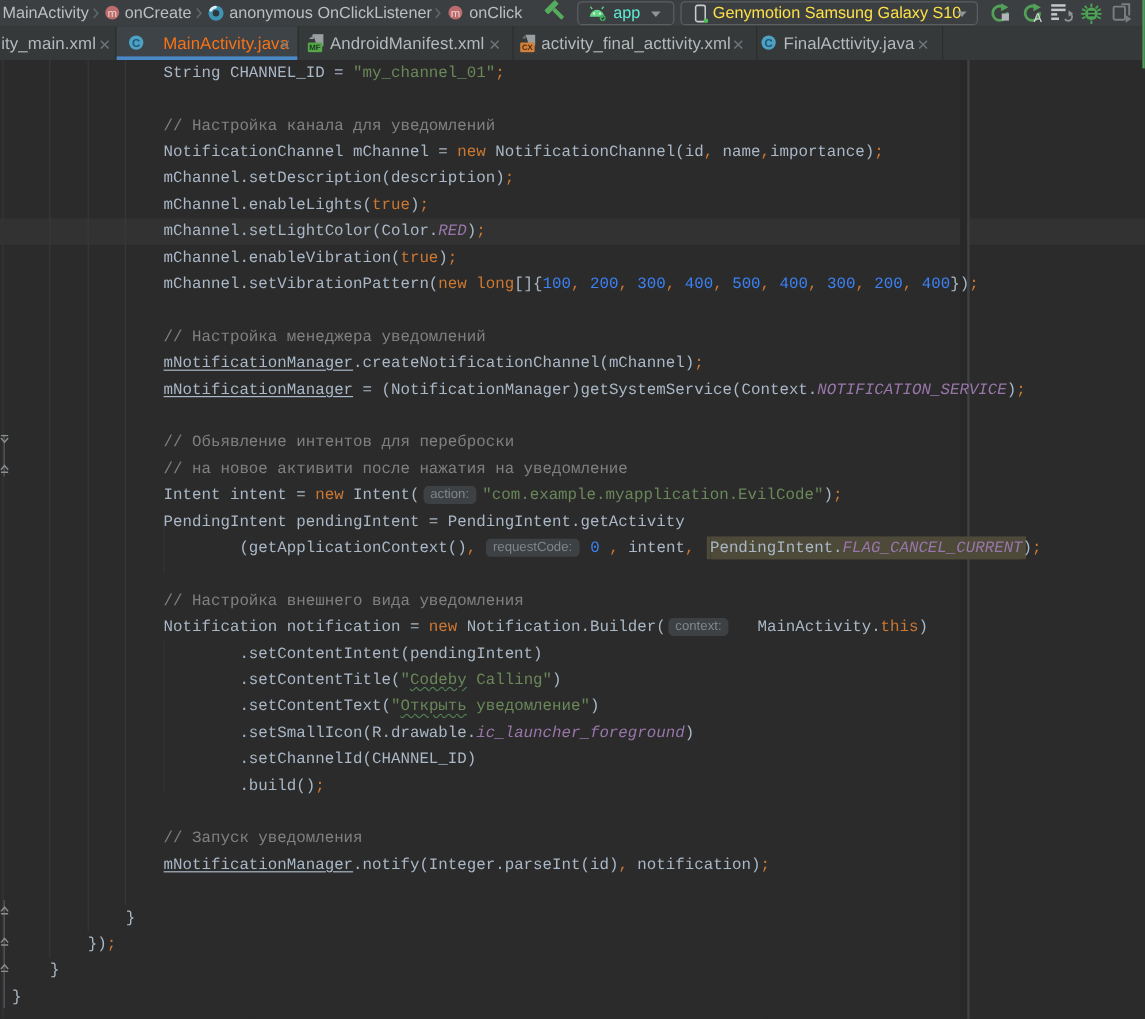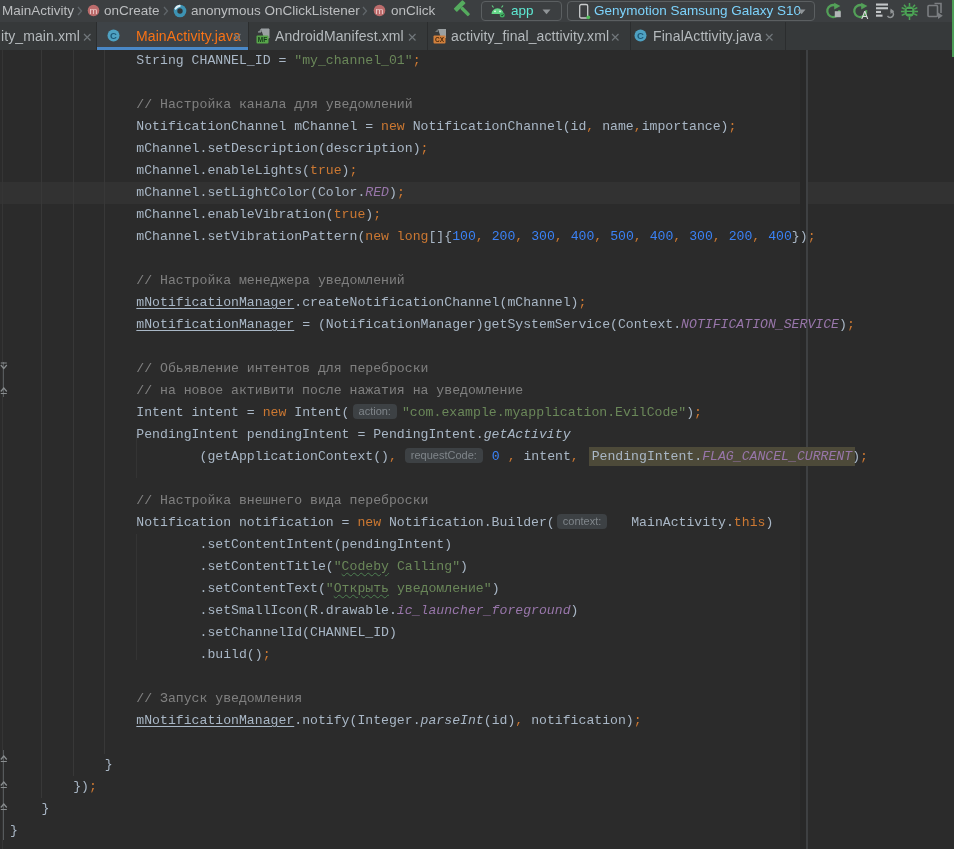--- a/index.html
+++ b/index.html
@@ -11,21 +11,21 @@
   .abs{position:absolute}
   #ed{position:absolute;top:50px;left:0;width:954px;height:799px;background:#2b2b2b}
   .vline{position:absolute;background:#383838;width:1px}
   #code{position:absolute;left:10px;top:0;margin:0;font-family:"Liberation Mono",monospace;
         font-size:13.17px;line-height:22px;color:#a9b7c6;white-space:pre}
   .k{color:#cc7832}
   .s{color:#6a8759}
   .n{color:#3b82f6}
   .c{color:#808080}
   .fi{color:#9876aa;font-style:italic}
-  .it{font-style:italic}
+  .it{}
   .u{text-decoration:underline;text-underline-offset:2px}
   .hl{background:#4d4a39;padding:2px 0;box-shadow:-3px 0 0 #4d4a39,3px 0 0 #4d4a39}
   .wv{text-decoration:underline wavy #4e8052;text-decoration-thickness:1px;text-underline-offset:2px}
   .inlay{display:inline-block;background:#3d4144;color:#7f858a;font-family:"Liberation Sans",sans-serif;
          font-size:11px;line-height:13px;border-radius:4px;padding:1px 6px 1px;position:relative;top:-1px}
   .cur{position:absolute;left:0;top:132px;width:954px;height:22px;background:#323232}
 </style>
 </head>
 <body>
 <div id="wrap">
@@ -74,21 +74,21 @@
       </svg>
   <span class="bc" style="left:511px;color:#5eead4">app</span>
   <svg class="abs" style="left:542px;top:8.5px" width="10" height="6">
         <polygon points="0.5,0.5 8.5,0.5 4.5,5.2" fill="#8f9497"></polygon>
       </svg>
   <div class="abs" style="left:567px;top:1px;width:246px;height:18px;border:1px solid #5b5f61;border-radius:4px"></div>
   <svg class="abs" style="left:578px;top:3px" width="13" height="17">
         <rect x="1.7" y="1.5" width="8" height="13.5" rx="1.6" fill="none" stroke="#c9cccd" stroke-width="1.3"></rect>
         <circle cx="10.3" cy="14.3" r="1.9" fill="#4fbf58"></circle>
       </svg>
-  <span class="bc" style="left:594px;color:#7dd3fc">Genymotion Samsung Galaxy S10</span>
+  <span class="bc" style="left:594px;color:#fde047">Genymotion Samsung Galaxy S10</span>
   <svg class="abs" style="left:797px;top:8.5px" width="10" height="6">
         <polygon points="0.5,0.5 8.5,0.5 4.5,5.2" fill="#8f9497"></polygon>
       </svg>
   <svg class="abs" style="left:824px;top:2px" width="20" height="18">
         <path d="M11.8 3.6 A6 6 0 1 0 15.2 8.2" stroke="#53a058" stroke-width="2.3" fill="none"></path>
         <polygon points="10.2,0.8 10.2,7.4 16.4,4.1" fill="#53a058"></polygon>
         <rect x="10.8" y="9.2" width="6" height="6" fill="#b2b5b7"></rect>
       </svg>
   <svg class="abs" style="left:851px;top:2px" width="20" height="18">
         <path d="M11.8 3.6 A6 6 0 1 0 15.2 8.2" stroke="#53a058" stroke-width="2.3" fill="none"></path>
@@ -216,21 +216,21 @@
                 <span class="c">// Настройка менеджера уведомлений</span>
                 <span class="u">mNotificationManager</span>.createNotificationChannel(mChannel)<span class="k">;</span>
                 <span class="u">mNotificationManager</span> = (NotificationManager)getSystemService(Context.<span class="fi">NOTIFICATION_SERVICE</span>)<span class="k">;</span>
 
                 <span class="c">// Обьявление интентов для переброски</span>
                 <span class="c">// на новое активити после нажатия на уведомление</span>
                 Intent intent = <span class="k">new</span> Intent(<span class="inlay" style="margin-left:3px;margin-right:5px">action:</span><span class="s">"com.example.myapplication.EvilCode"</span>)<span class="k">;</span>
                 PendingIntent pendingIntent = PendingIntent.<span class="it">getActivity</span>
                         (getApplicationContext()<span class="k">,</span> <span class="inlay" style="margin-left:0px;margin-right:9px">requestCode:</span><span class="n">0</span> <span class="k">,</span> intent<span class="k">,</span> <span style="display:inline-block;width:5px"></span><span class="hl">PendingIntent.<span class="fi">FLAG_CANCEL_CURRENT</span></span>)<span class="k">;</span>
 
-                <span class="c">// Настройка внешнего вида переброски</span>
+                <span class="c">// Настройка внешнего вида уведомления</span>
                 Notification notification = <span class="k">new</span> Notification.Builder(<span class="inlay" style="margin-left:2px;margin-right:16px">context:</span> MainActivity.<span class="k">this</span>)
                         .setContentIntent(pendingIntent)
                         .setContentTitle(<span class="s">"<span class="wv">Codeby</span> Calling"</span>)
                         .setContentText(<span class="s">"<span class="wv">Открыть</span> уведомление"</span>)
                         .setSmallIcon(R.drawable.<span class="fi">ic_launcher_foreground</span>)
                         .setChannelId(CHANNEL_ID)
                         .build()<span class="k">;</span>
 
                 <span class="c">// Запуск уведомления</span>
                 <span class="u">mNotificationManager</span>.notify(Integer.<span class="it">parseInt</span>(id)<span class="k">,</span> notification)<span class="k">;</span>

